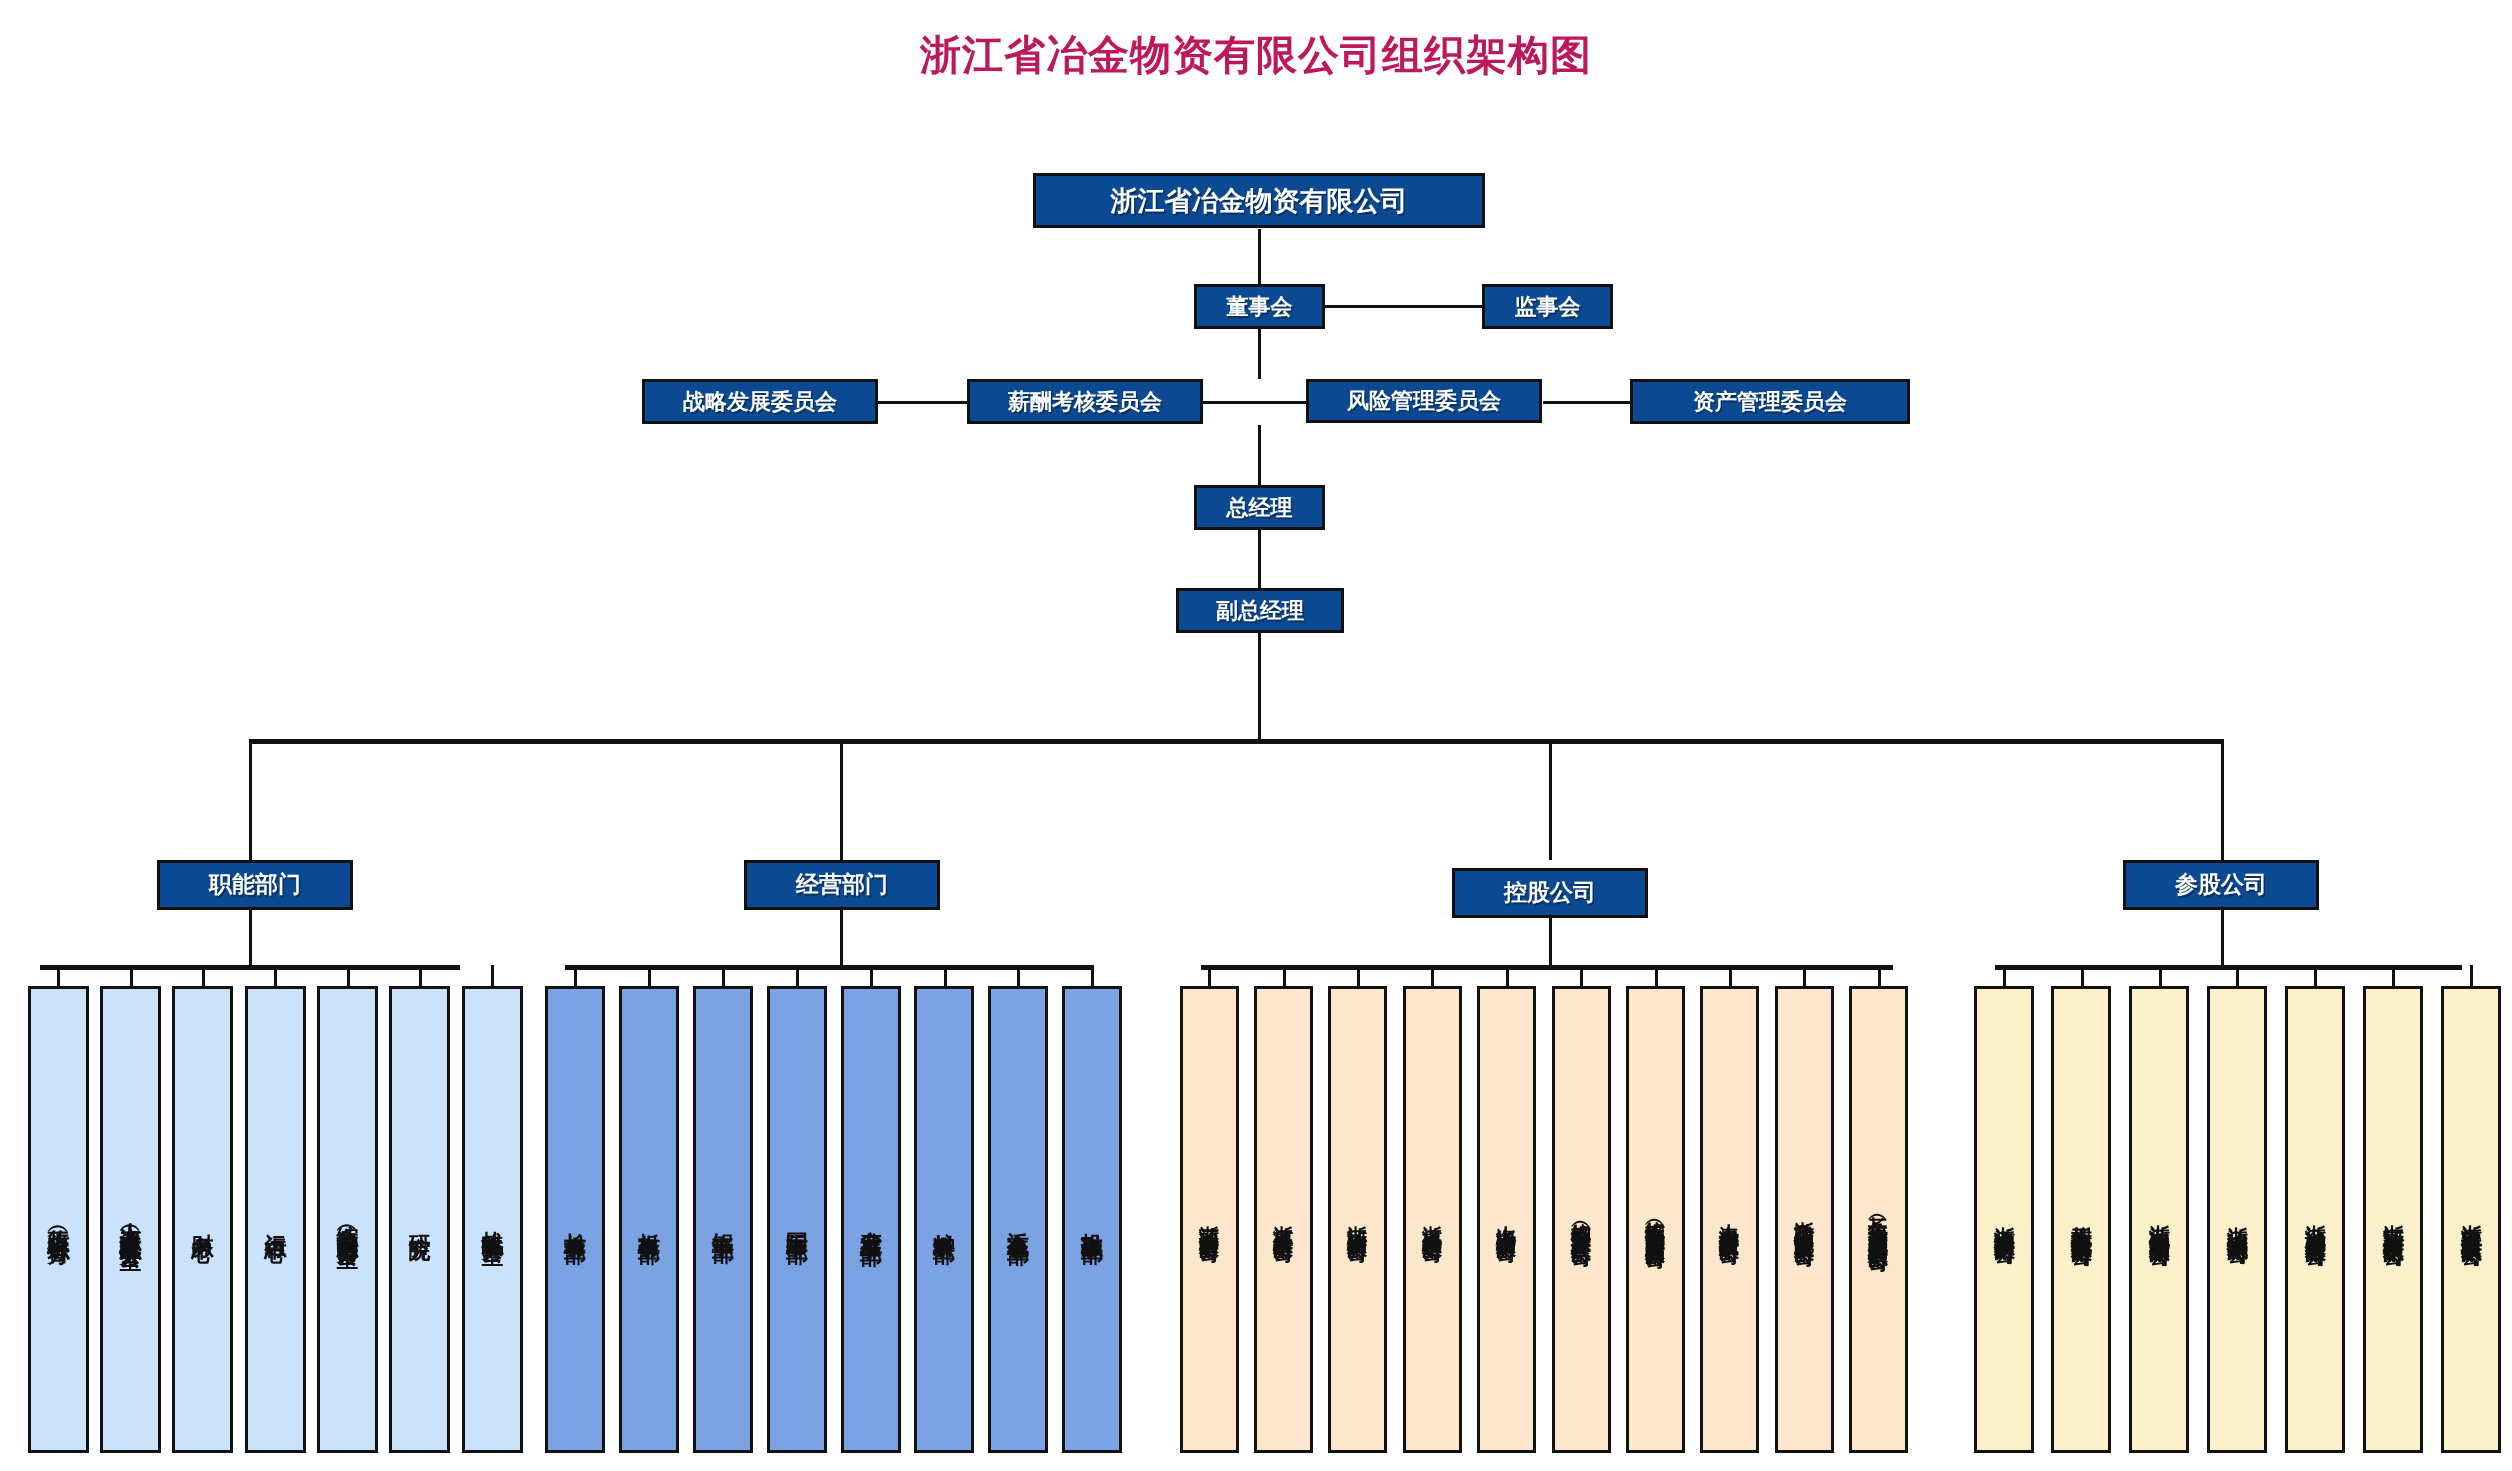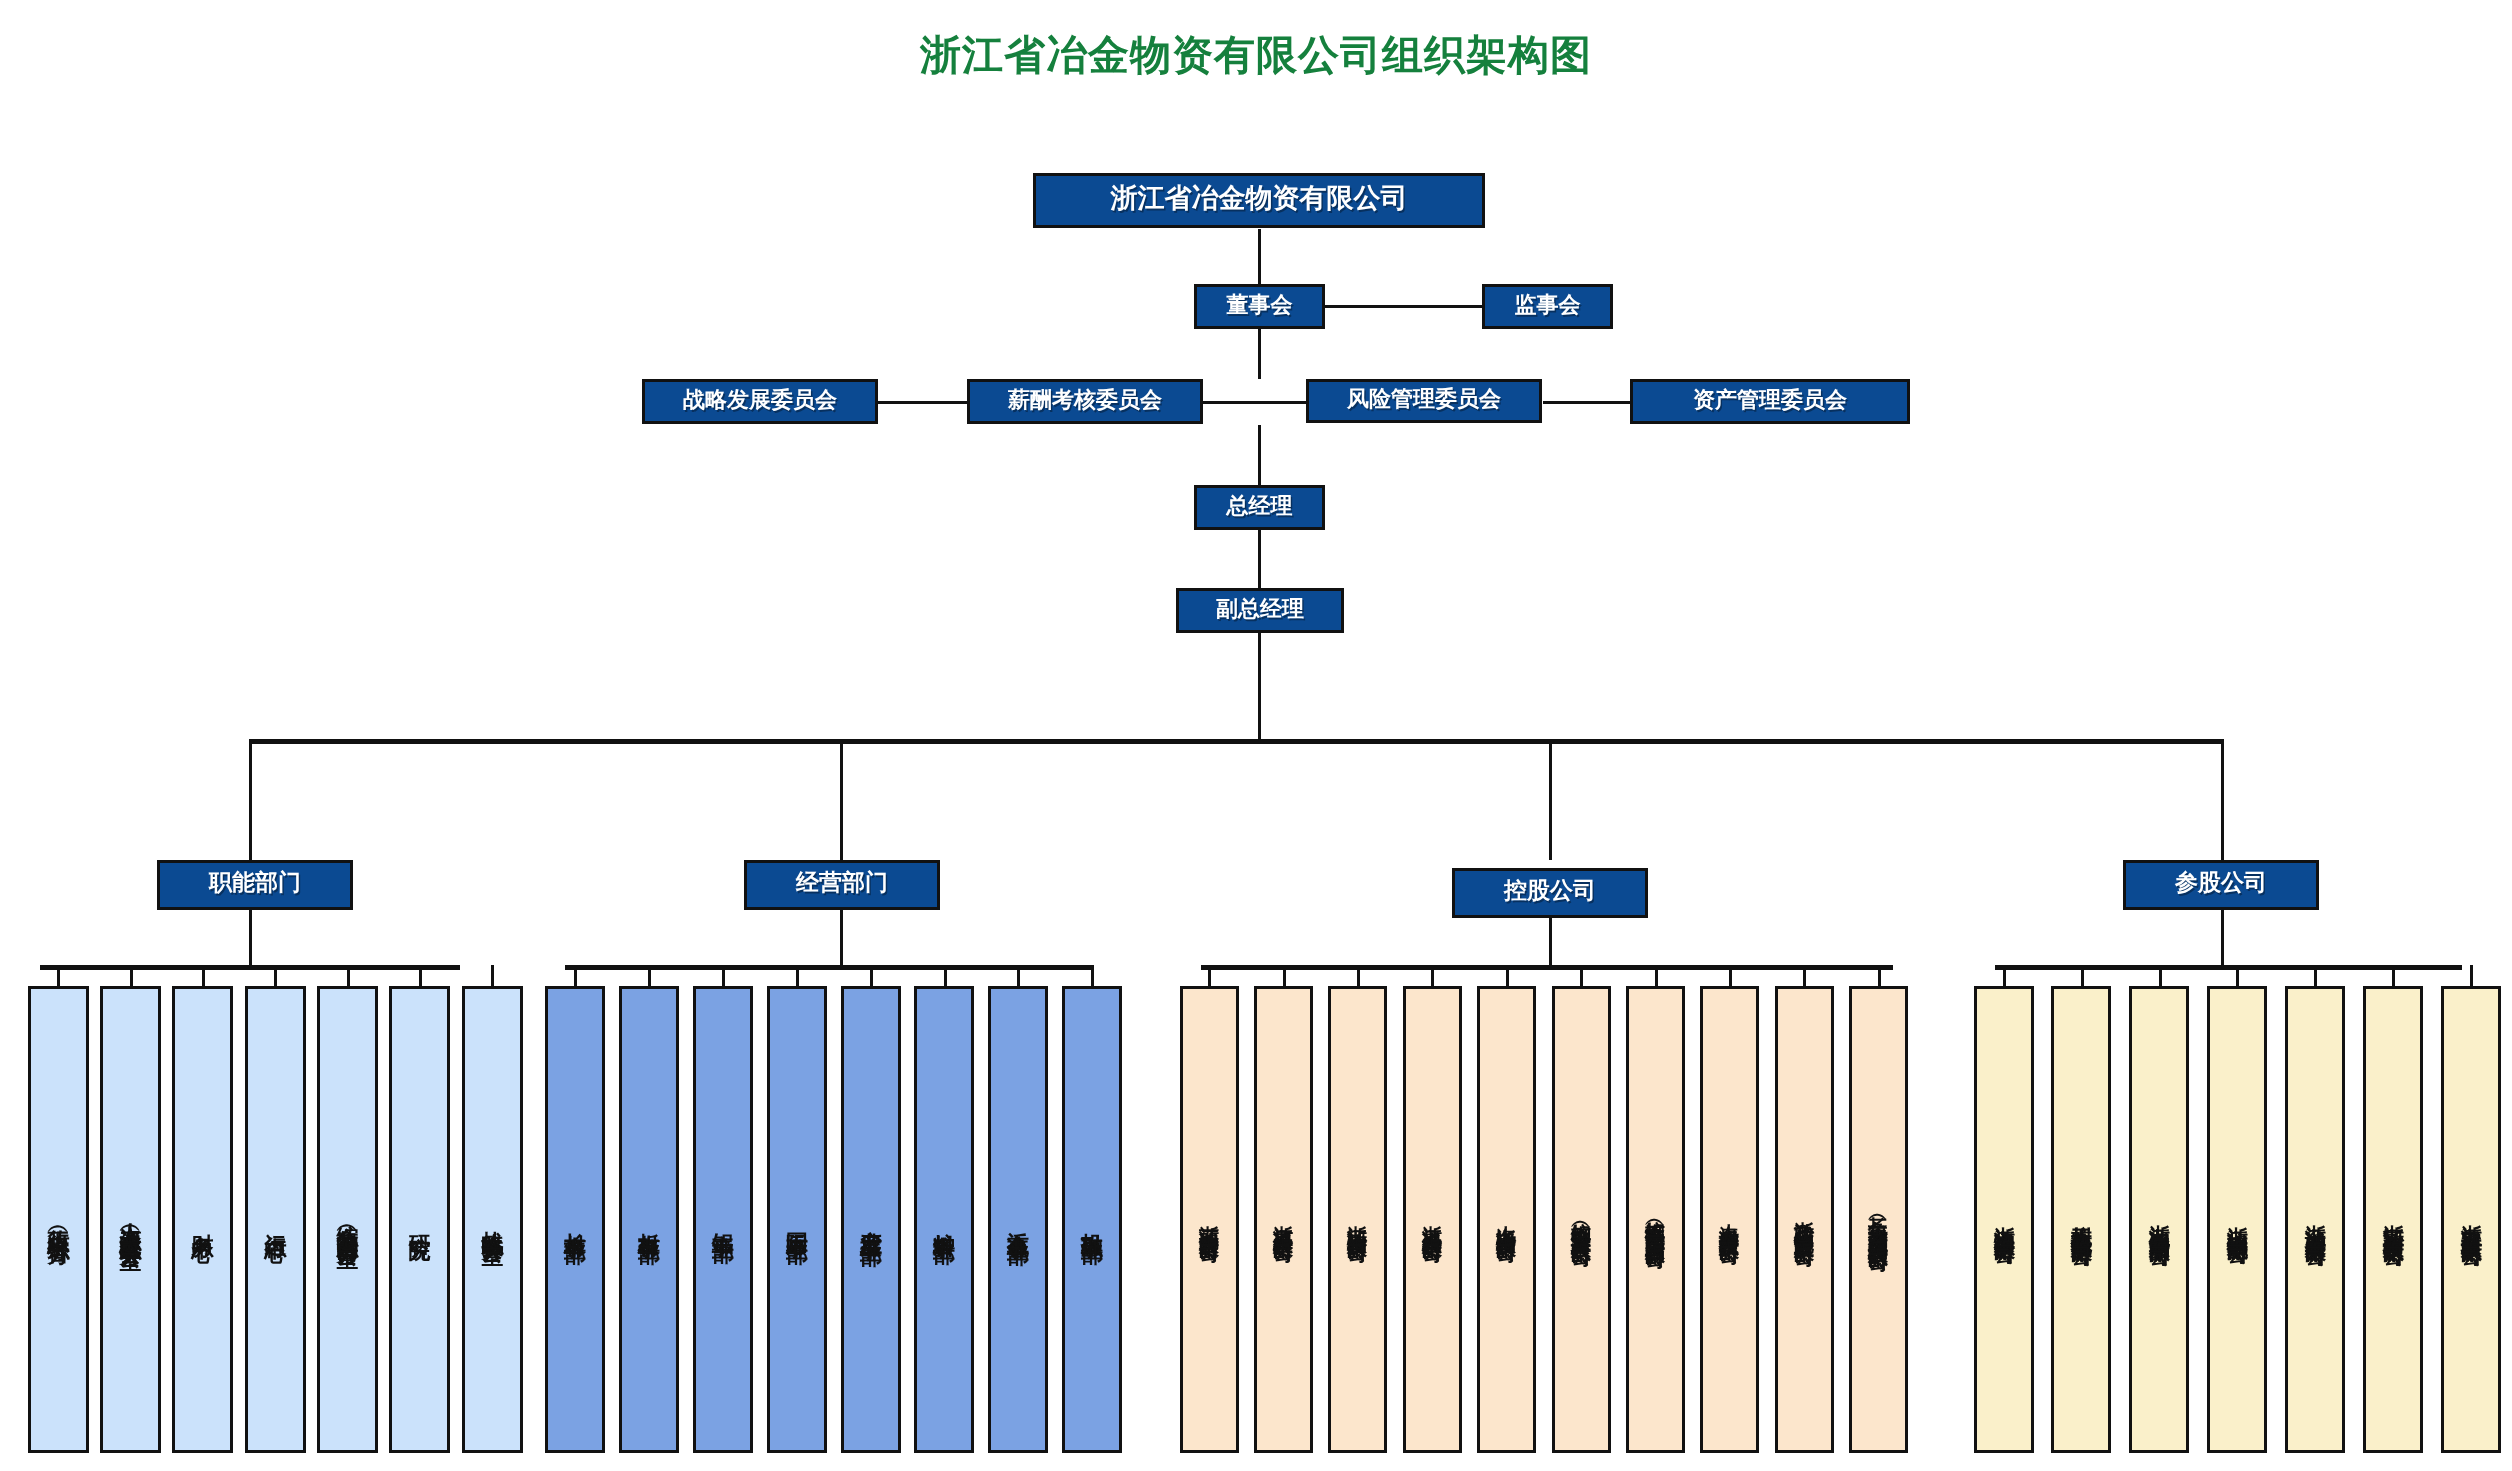--- a/index.html
+++ b/index.html
@@ -29,21 +29,20 @@
     justify-content: center;
     text-align: center;
     line-height: 1.18;
     z-index: 5;
   }
   .node.dark {
     background: #0B4A92;
     color: #ffffff;
     font-weight: bold;
     text-shadow: 1.5px 1.5px 0 rgba(0,0,0,0.35);
-    font-family: Liberation Mono, monospace;
   }
   .node .lbl {
     display: block;
     width: 100%;
     padding: 0 3px;
   }
 
   
   .leaf {
     position: absolute;
@@ -82,21 +81,21 @@
 
   
   #page-title {
     position: absolute;
     top: 28px;
     left: 0;
     width: 2512px;
     text-align: center;
     font-size: 41px;
     font-weight: bold;
-    color: #15803d;
+    color: #be185d;
     letter-spacing: 1px;
     z-index: 10;
   }
 </style>
 </head>
 <body>
 
 <div id="chart-root">
 
   <div id="page-title">浙江省冶金物资有限公司组织架构图</div>

